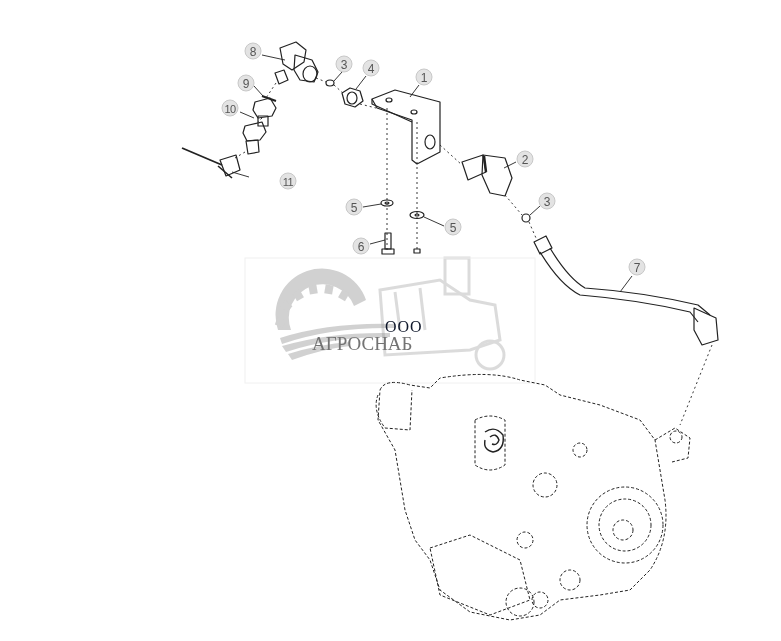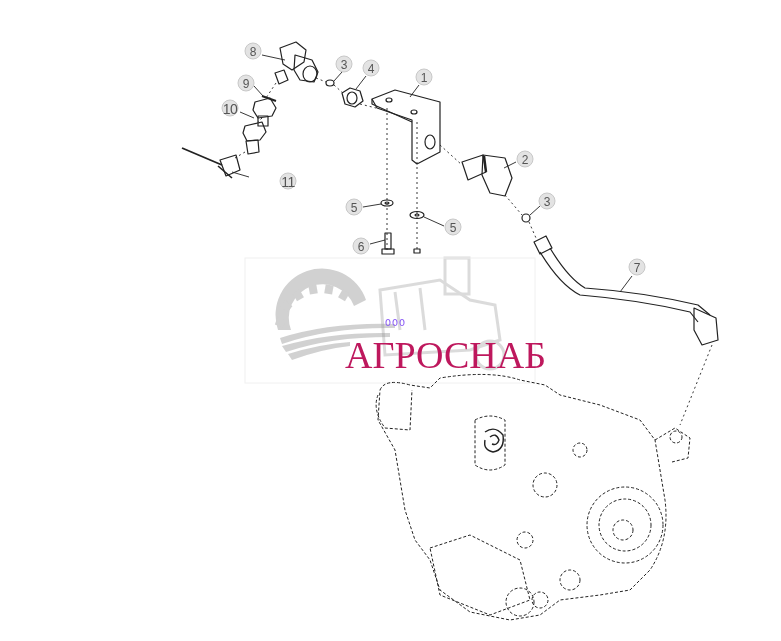--- a/index.html
+++ b/index.html
@@ -1,22 +1,22 @@
 <!DOCTYPE html>
 <html><head>
 <meta charset="utf-8">
 <style>
   html, body { margin: 0; padding: 0; background: #ffffff; }
   body { width: 781px; height: 641px; position: relative; overflow: hidden; font-family: "Liberation Sans", sans-serif; }
   #stage { position: absolute; left: 0; top: 0; width: 781px; height: 641px; }
   svg { position: absolute; left: 0; top: 0; }
   .callout { position: absolute; width: 17px; height: 17px; border-radius: 50%; background: #e3e3e3; border: 1px solid #c8c8c8; color: #555; font-size: 12px; line-height: 17px; text-align: center; box-sizing: border-box; transform: translate(-50%, -50%); }
-  .callout.wide { font-size: 14px; letter-spacing: -0.5px; text-align: center; }
-  .wm-ooo { position: absolute; left: 385px; top: 318px; font-family: Liberation Mono, monospace; font-size: 10px; color: #8b5cf6; letter-spacing: 1px; }
-  .wm-name { position: absolute; left: 312px; top: 333px; font-family: "Liberation Serif", serif; font-size: 38px; color: #be185d; letter-spacing: 0px; margin-left: 33px; }
+  .callout.wide { font-size: 11px; letter-spacing: -0.5px; text-align: center; }
+  .wm-ooo { position: absolute; left: 385px; top: 318px; font-family: Liberation Serif, serif; font-size: 16px; color: #0f172a; letter-spacing: 1px; }
+  .wm-name { position: absolute; left: 312px; top: 333px; font-family: "Liberation Serif", serif; font-size: 19px; color: #737373; letter-spacing: 0px; }
 </style>
 </head>
 <body>
 
 <div id="stage">
 
   <svg width="781" height="641">
     <g opacity="0.45" fill="#9a9a9a" stroke="none">
 
       <path d="M278,330 A46,46 0 0 1 366,300 L354,306 A33,33 0 0 0 291,330 Z"></path>

